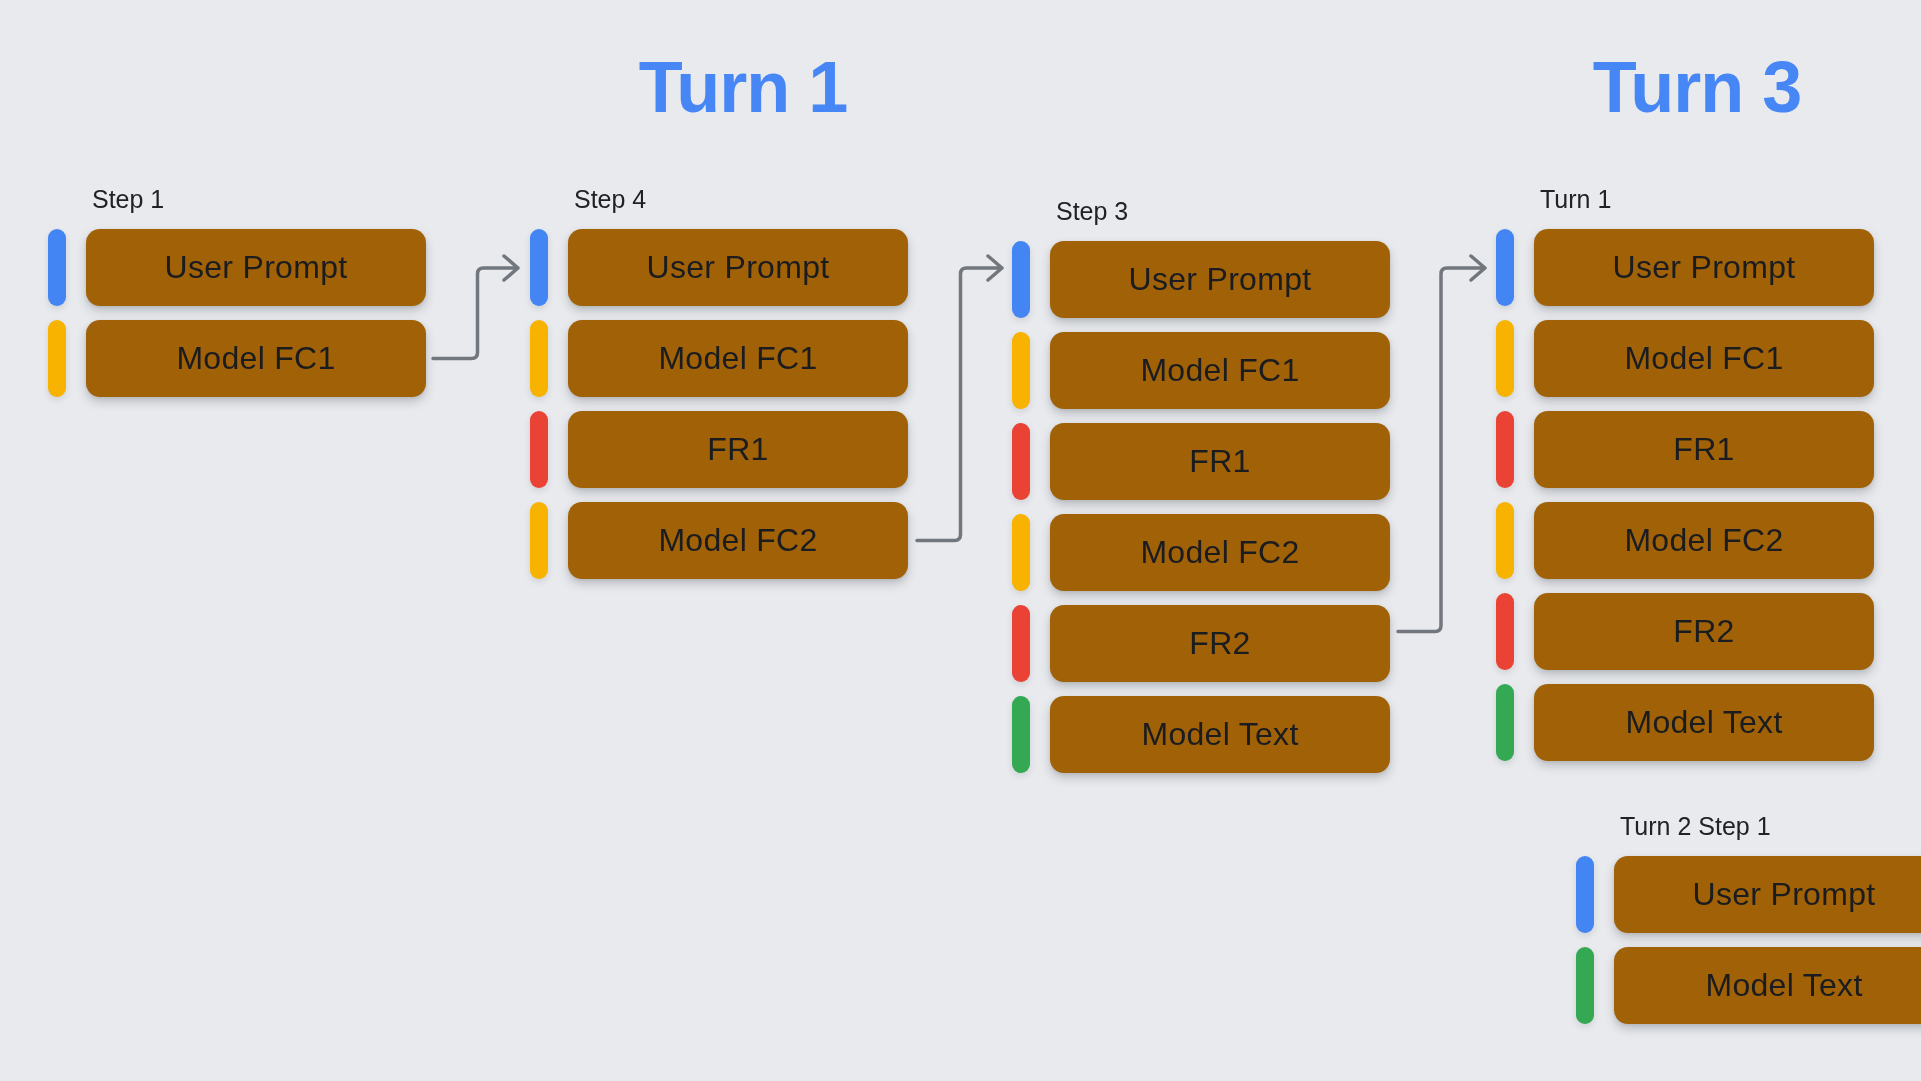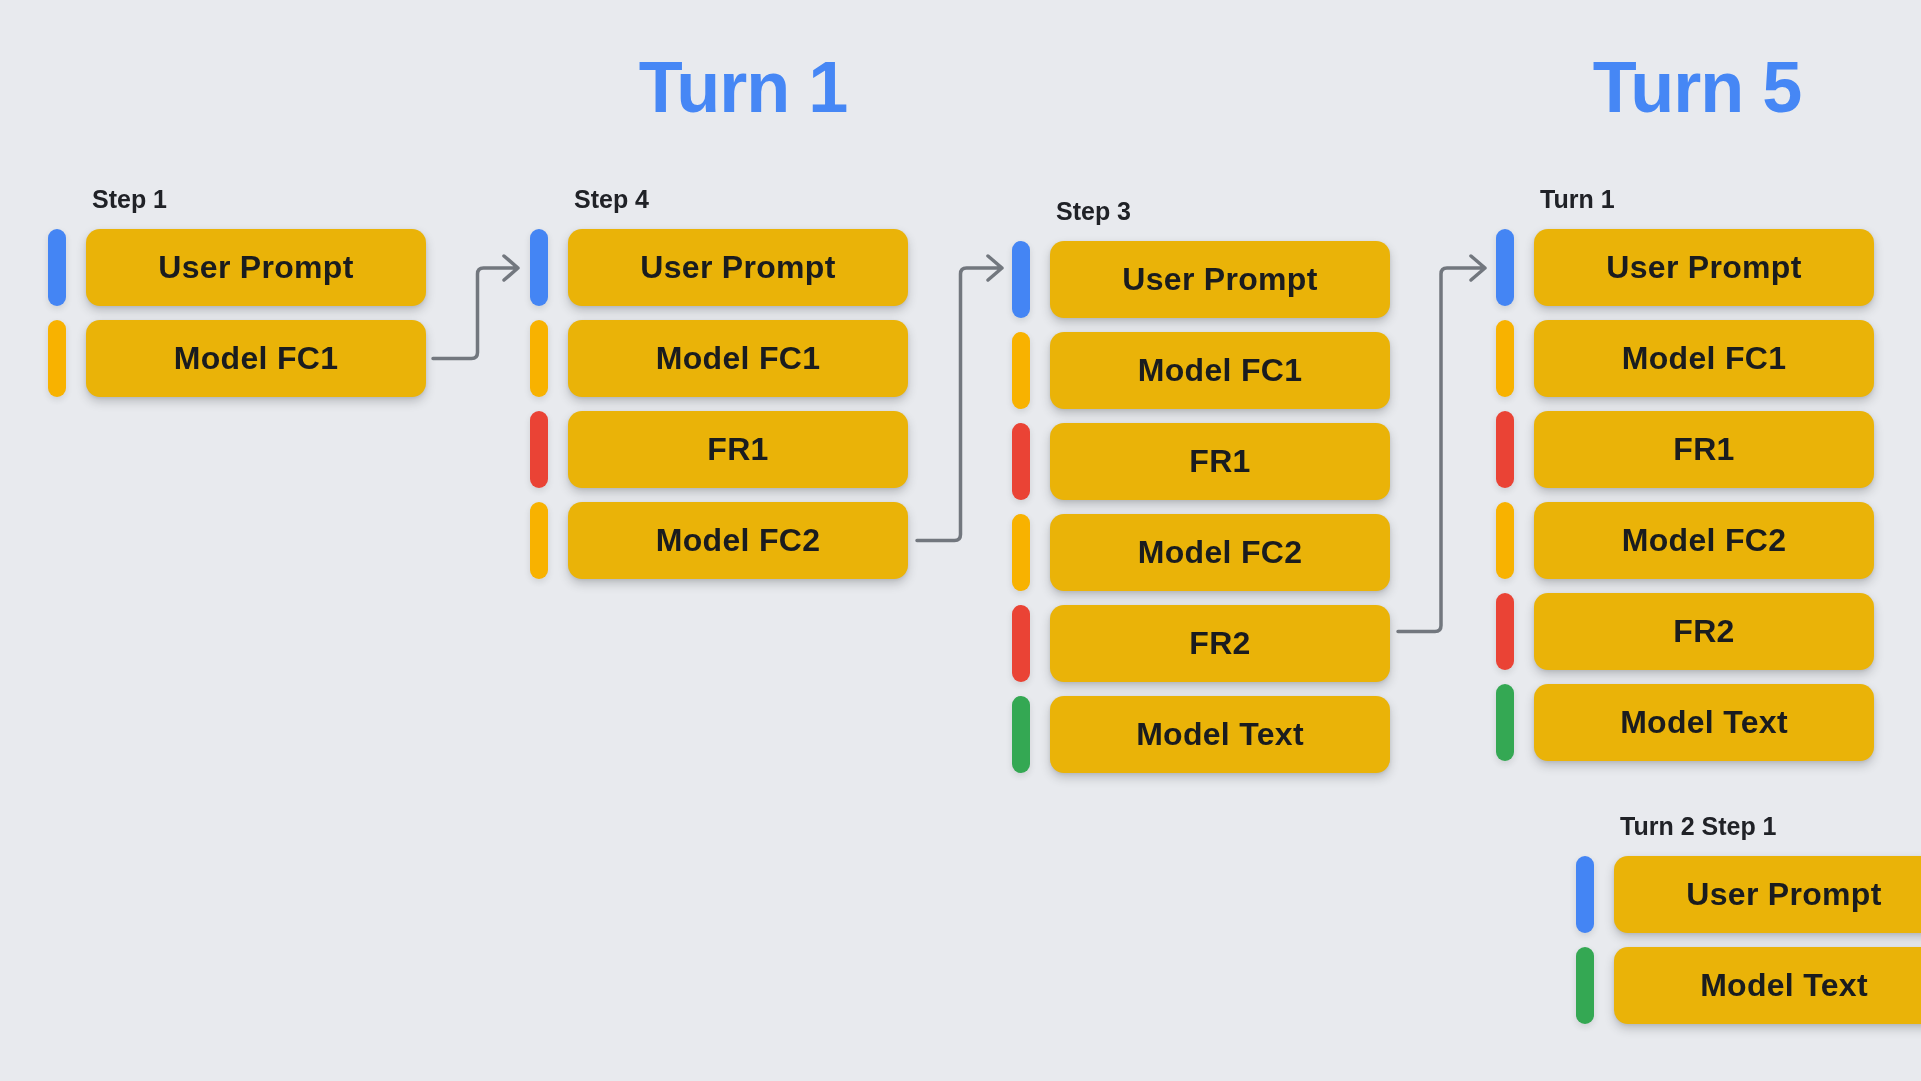--- a/index.html
+++ b/index.html
@@ -14,40 +14,40 @@
   .turn-header{
     position:absolute;
     margin:0;
     font-size:72px;
     font-weight:600;
     letter-spacing:-1px;
     color:#4687f5;
     text-align:center;
     line-height:1.05;
   }
-  .column{position:absolute;font-weight:bold;}
+  .column{position:absolute;}
   .col-label{
     margin:0 0 16px 44px;
     height:28px;
     font-size:25px;
     line-height:28px;
     color:#202227;
   }
   .row{display:flex;gap:20px;margin-bottom:14px;}
   .bar{
     width:18px;height:77px;border-radius:9px;
     box-shadow:0 3px 6px rgba(60,64,67,0.14);
   }
   .bar-user{background:#4485f4;}
   .bar-fc{background:#f8b200;}
   .bar-fr{background:#ea4335;}
   .bar-text{background:#34a853;}
   .box{
     width:340px;height:77px;
-    background:#eab308;
+    background:#a16207;
     border-radius:14px;
     box-shadow:0 5px 10px rgba(60,64,67,0.25),0 1px 3px rgba(60,64,67,0.10);
     display:flex;align-items:center;justify-content:center;
     font-size:32px;
     letter-spacing:0.3px;
     color:#1a1c1f;
   }
   .arrow-layer{position:absolute;inset:0;pointer-events:none;}
   .arrow-layer path{
     fill:none;
@@ -56,21 +56,21 @@
     stroke-linecap:round;
     stroke-linejoin:round;
   }
 </style>
 </head>
 <body>
 
 <div class="canvas">
 
   <h1 class="turn-header" style="left:543px;top:50px;width:400px;">Turn 1</h1>
-  <h1 class="turn-header" style="left:1497px;top:50px;width:400px;">Turn 5</h1>
+  <h1 class="turn-header" style="left:1497px;top:50px;width:400px;">Turn 3</h1>
 
   <section class="column" style="left:48px;top:185px;">
     <div class="col-label">Step 1</div>
     <div class="row">
       <span class="bar bar-user"></span>
       <div class="box">User Prompt</div>
     </div>
     <div class="row">
       <span class="bar bar-fc"></span>
       <div class="box">Model FC1</div>

